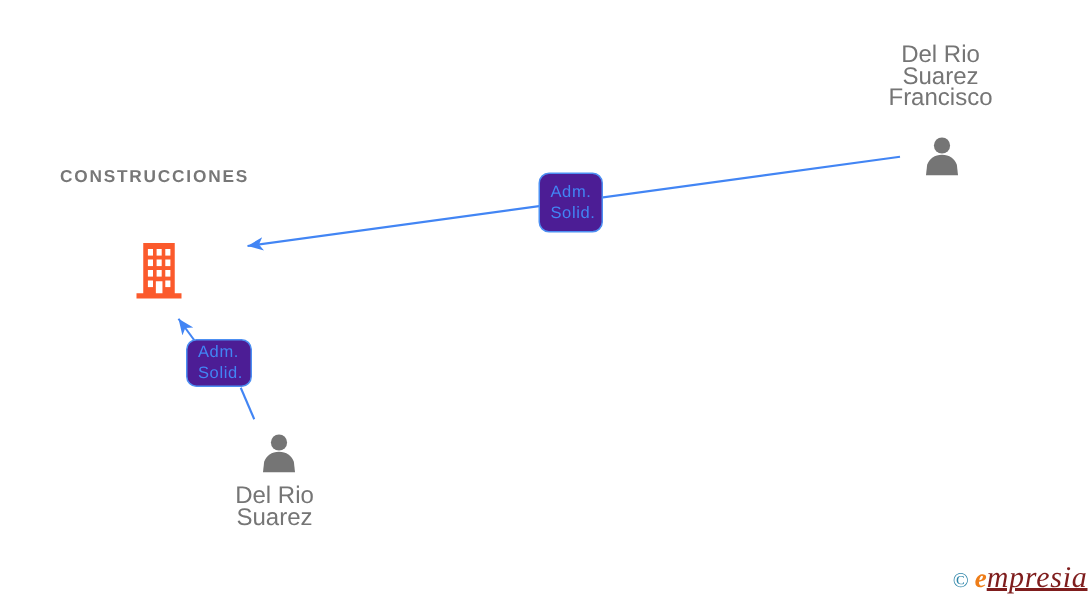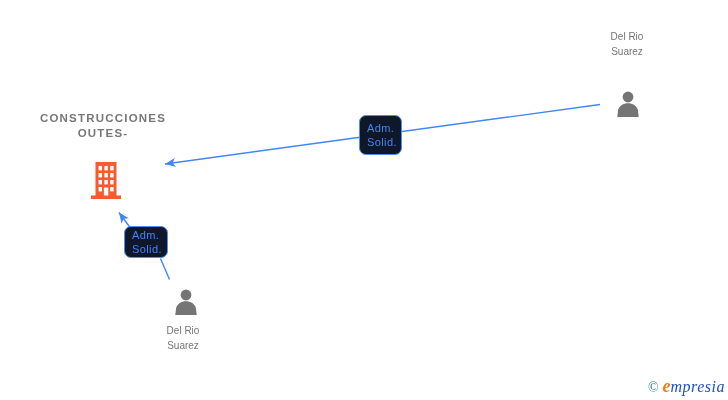--- a/index.html
+++ b/index.html
@@ -8,63 +8,62 @@
     font-family:"Liberation Sans", sans-serif;
   }
   .edges{position:absolute;left:0;top:0;}
   .company-name{
     position:absolute;left:20px;top:111px;width:166px;
     text-align:center;color:#777777;font-size:11.5px;font-weight:bold;
     letter-spacing:1.2px;word-spacing:3px;line-height:14.5px;
   }
   .person-label{
     position:absolute;width:120px;text-align:center;color:#757575;
-    font-size:10px;line-height:14.5px;
+    font-size:16px;line-height:14.5px;
   }
   .label-francisco{left:567px;top:30px;}
   .label-jorge{left:123px;top:324px;}
   .icon-box{position:absolute;}
   .building{left:90px;top:162px;}
   .person-francisco-icon{left:614px;top:91px;}
   .person-jorge-icon{left:172px;top:289px;}
   .edge-label{
-    position:absolute;background:#0f172a;border:1.5px solid #4d8ff2;border-radius:7px;
+    position:absolute;background:#4c1d95;border:1.5px solid #4d8ff2;border-radius:7px;
     color:#4285f4;font-size:11px;letter-spacing:0.4px;line-height:14px;
     display:flex;flex-direction:column;justify-content:center;align-items:flex-start;
     padding-left:7px;box-sizing:border-box;
   }
   .edge-label-top{left:359px;top:115px;width:43px;height:40px;}
   .edge-label-bottom{left:124px;top:226px;width:44px;height:32px;}
   .logo{
     position:absolute;right:3px;bottom:3px;display:flex;align-items:baseline;
     font-family:"Liberation Serif", serif;font-style:italic;
   }
   .logo .copy{color:#2c84a8;font-size:14px;font-style:normal;margin-right:4px;}
   .logo .lead{color:#ee7d18;font-size:18px;font-weight:bold;}
-  .logo .rest{color:#1d4ed8;font-size:16px;letter-spacing:0.5px;}
+  .logo .rest{color:#7f1d1d;font-size:20px;letter-spacing:0.5px;text-decoration:underline;}
 </style>
 </head>
 <body>
 
 <div class="canvas">
 
   <svg class="edges" width="728" height="400" viewBox="0 0 728 400">
     <defs>
       <marker id="arrow" markerUnits="userSpaceOnUse" markerWidth="12" markerHeight="10" refX="10.5" refY="4.5" orient="auto">
         <path d="M0,0 L10.5,4.5 L0,9 L2.8,4.5 Z" fill="#4285f4"></path>
       </marker>
     </defs>
     <line x1="600" y1="104.5" x2="165" y2="164" stroke="#4285f4" stroke-width="1.4" marker-end="url(#arrow)"></line>
     <line x1="131.5" y1="229.5" x2="119" y2="212.5" stroke="#4285f4" stroke-width="1.4" marker-end="url(#arrow)"></line>
     <line x1="160.5" y1="258.5" x2="169.5" y2="279.5" stroke="#4285f4" stroke-width="1.4"></line>
   </svg>
 
   <div class="company-name">
     <div>CONSTRUCCIONES</div>
-    <div>OUTES-</div>
   </div>
   <div class="icon-box building">
     <svg width="32" height="38" viewBox="0 0 32 38">
       <rect x="1" y="33.5" width="30" height="3.5" fill="#fb5a2c"></rect>
       <rect x="5.5" y="0" width="21" height="34" fill="#fb5a2c"></rect>
       <g fill="#ffffff">
         <rect x="8.6" y="4" width="3.4" height="4.4"></rect>
         <rect x="14.4" y="4" width="3.4" height="4.4"></rect>
         <rect x="20.2" y="4" width="3.4" height="4.4"></rect>
         <rect x="8.6" y="11" width="3.4" height="4.4"></rect>
@@ -76,20 +75,21 @@
         <rect x="8.6" y="25" width="3.4" height="4.4"></rect>
         <rect x="20.2" y="25" width="3.4" height="4.4"></rect>
         <rect x="13.9" y="25.5" width="4.4" height="8"></rect>
       </g>
     </svg>
   </div>
 
   <div class="person-label label-francisco">
     <div>Del Rio</div>
     <div>Suarez</div>
+    <div>Francisco</div>
   </div>
   <div class="icon-box person-francisco-icon">
     <svg width="28" height="26" viewBox="0 0 28 26">
       <circle cx="14" cy="6" r="5.4" fill="#757575"></circle>
       <path d="M14 12.2 C9.2 12.2 5.4 14.9 4.1 18.9 L3.3 26 L24.7 26 L23.9 18.9 C22.6 14.9 18.8 12.2 14 12.2 Z" fill="#757575"></path>
     </svg>
   </div>
 
   <div class="icon-box person-jorge-icon">
     <svg width="28" height="26" viewBox="0 0 28 26">

